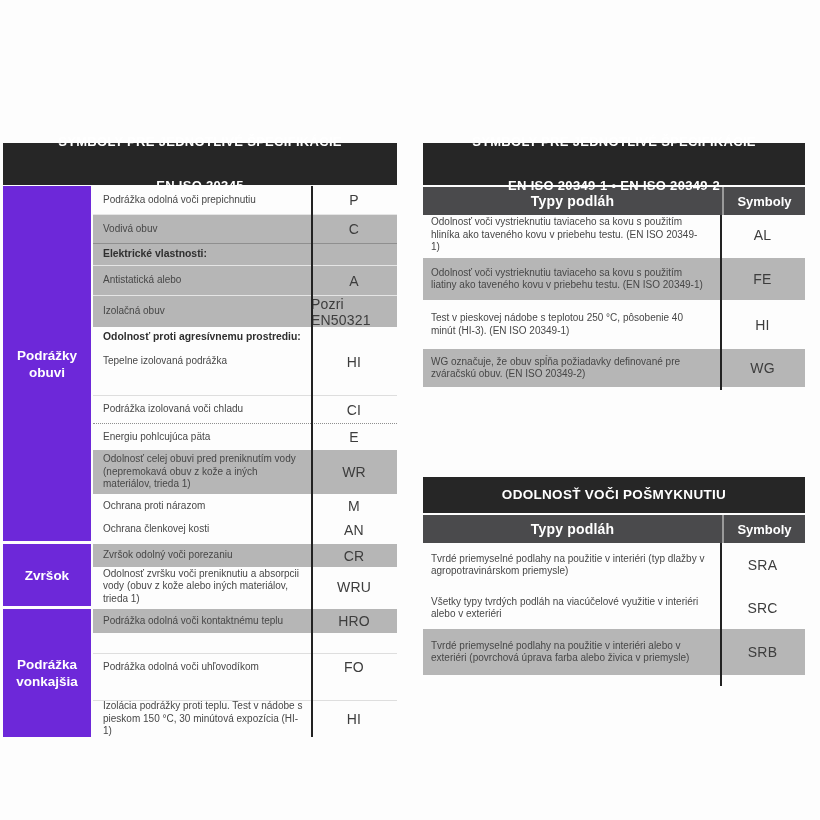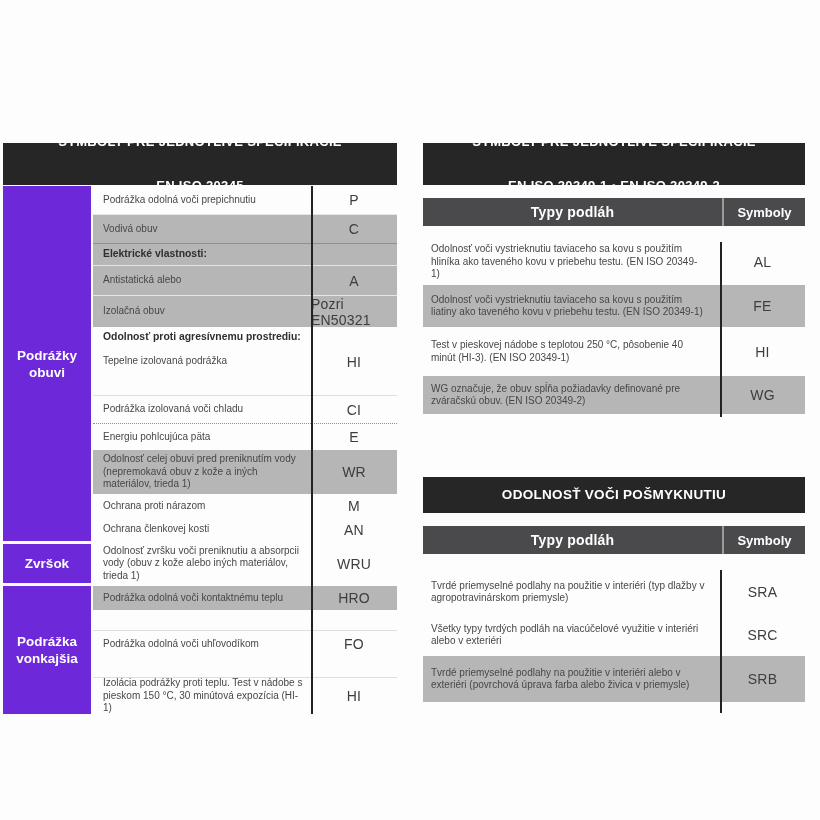--- a/index.html
+++ b/index.html
@@ -47,31 +47,31 @@
   .vline{position:absolute;width:2px;background:#222222;left:308px;top:0;bottom:0;}
   
   .h21{height:21px}.h22{height:22px}.h23{height:23px}.h24{height:24px}
   .h27{height:27px}.h28{height:28px}.h29{height:29px}.h30{height:30px}
   .h32{height:32px}.h36{height:36px}.h37{height:37px}.h38{height:38px}
   .h39{height:39px}.h40{height:40px}.h42{height:42px}.h43{height:43px}
   .h44{height:44px}.h46{height:46px}
   
   .rt-sub{
     display:flex;background:#4a4a4c;color:#ffffff;font-weight:bold;
-    height:28px;margin-top:13px;align-items:stretch;
+    height:28px;margin-top:2px;align-items:stretch;
   }
   .rt-sub .c1{
     flex:1;display:flex;align-items:center;justify-content:center;
     font-size:14px;border-right:2px solid #9a9a9a;letter-spacing:.2px;
   }
   .rt-sub .c2{
     width:81px;min-width:81px;display:flex;align-items:center;justify-content:center;
     font-size:13px;
   }
-  .rt-rows{position:relative;margin-top:16px;display:flex;flex-direction:column;}
+  .rt-rows{position:relative;margin-top:0;display:flex;flex-direction:column;}
   .rrow{display:flex;margin-bottom:3px;box-sizing:border-box;}
   .rrow:last-child{margin-bottom:0;}
   .rrow .desc{
     flex:1;display:flex;align-items:center;
     padding:3px 14px 3px 8px;font-size:10px;line-height:12.5px;color:#474747;
     box-sizing:border-box;min-width:0;
   }
   .rrow .sym{
     width:85px;min-width:85px;display:flex;align-items:center;justify-content:center;
     font-size:14px;color:#3d3d3d;letter-spacing:.2px;
@@ -139,20 +139,24 @@
         <div class="lrow h23">
           <div class="desc">Ochrana členkovej kosti</div>
           <div class="sym">AN</div>
         </div>
       </div>
     </div>
 
     <div class="grp">
       <div class="grp-label">Zvršok</div>
       <div class="rows">
+        <div class="lrow h23 gray">
+          <div class="desc">Zvršok odolný voči porezaniu</div>
+          <div class="sym">CR</div>
+        </div>
         <div class="lrow h39">
           <div class="desc">Odolnosť zvršku voči preniknutiu a absorpcii vody (obuv z kože alebo iných materiálov, trieda 1)</div>
           <div class="sym">WRU</div>
         </div>
       </div>
     </div>
 
     <div class="grp">
       <div class="grp-label">Podrážka vonkajšia</div>
       <div class="rows">

